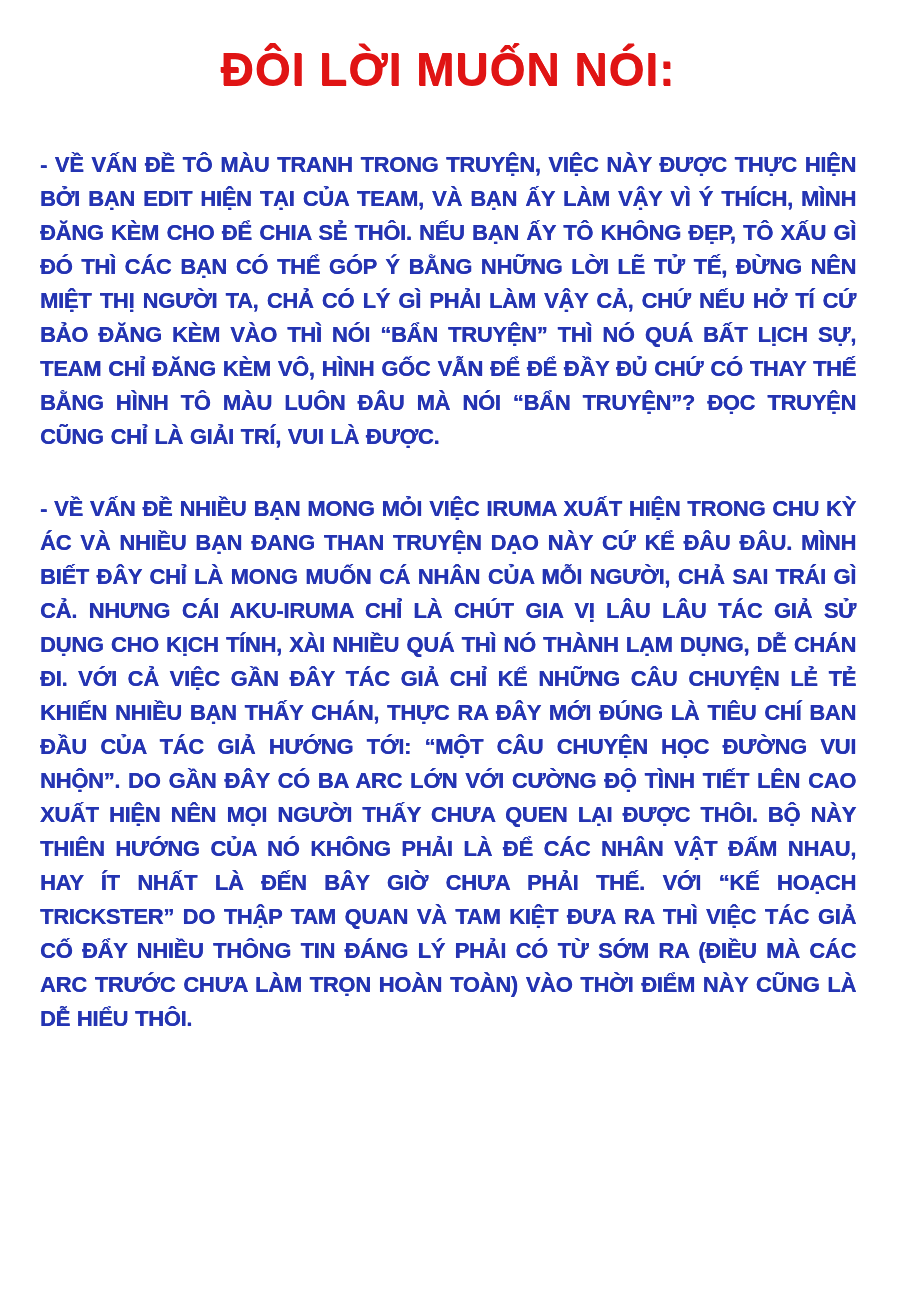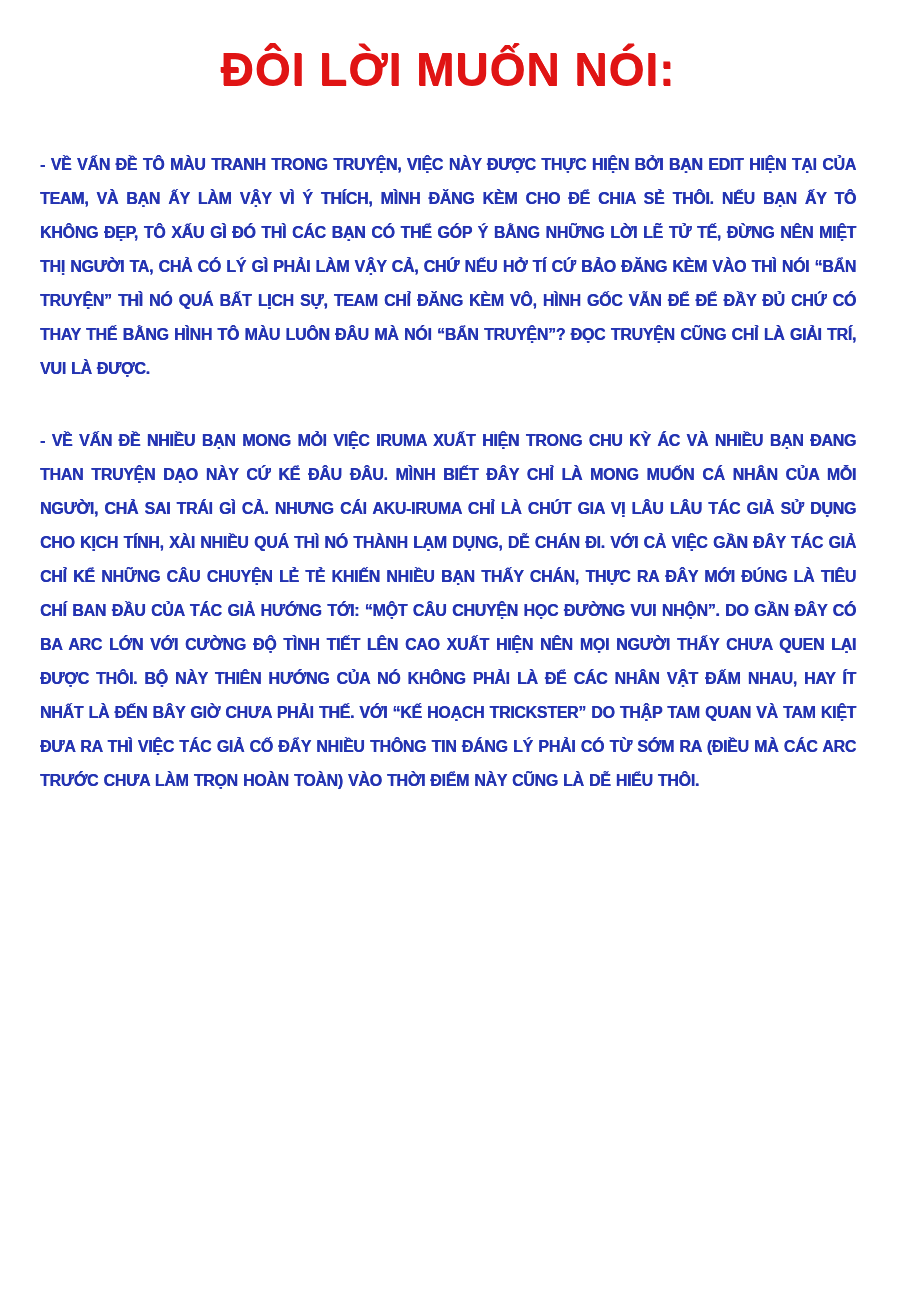--- a/index.html
+++ b/index.html
@@ -29,21 +29,21 @@
     letter-spacing: 1px;
     color: var(--title-color);
     text-align: center;
     margin-top: 8px;
     margin-bottom: 52px;
     
     text-shadow: 0.5px 0.5px 0 var(--title-color);
   }
   .para {
     font-family: "Liberation Sans", sans-serif;
-    font-size: 16px;
+    font-size: 22px;
     font-weight: 700;
     letter-spacing: -0.3px;
     word-spacing: 1px;
     line-height: 34px;
     color: var(--body-color);
     text-align: justify;
     margin-bottom: 38px;
     text-shadow: 0.3px 0.3px 0 var(--body-color);
   }
   .para.last {

